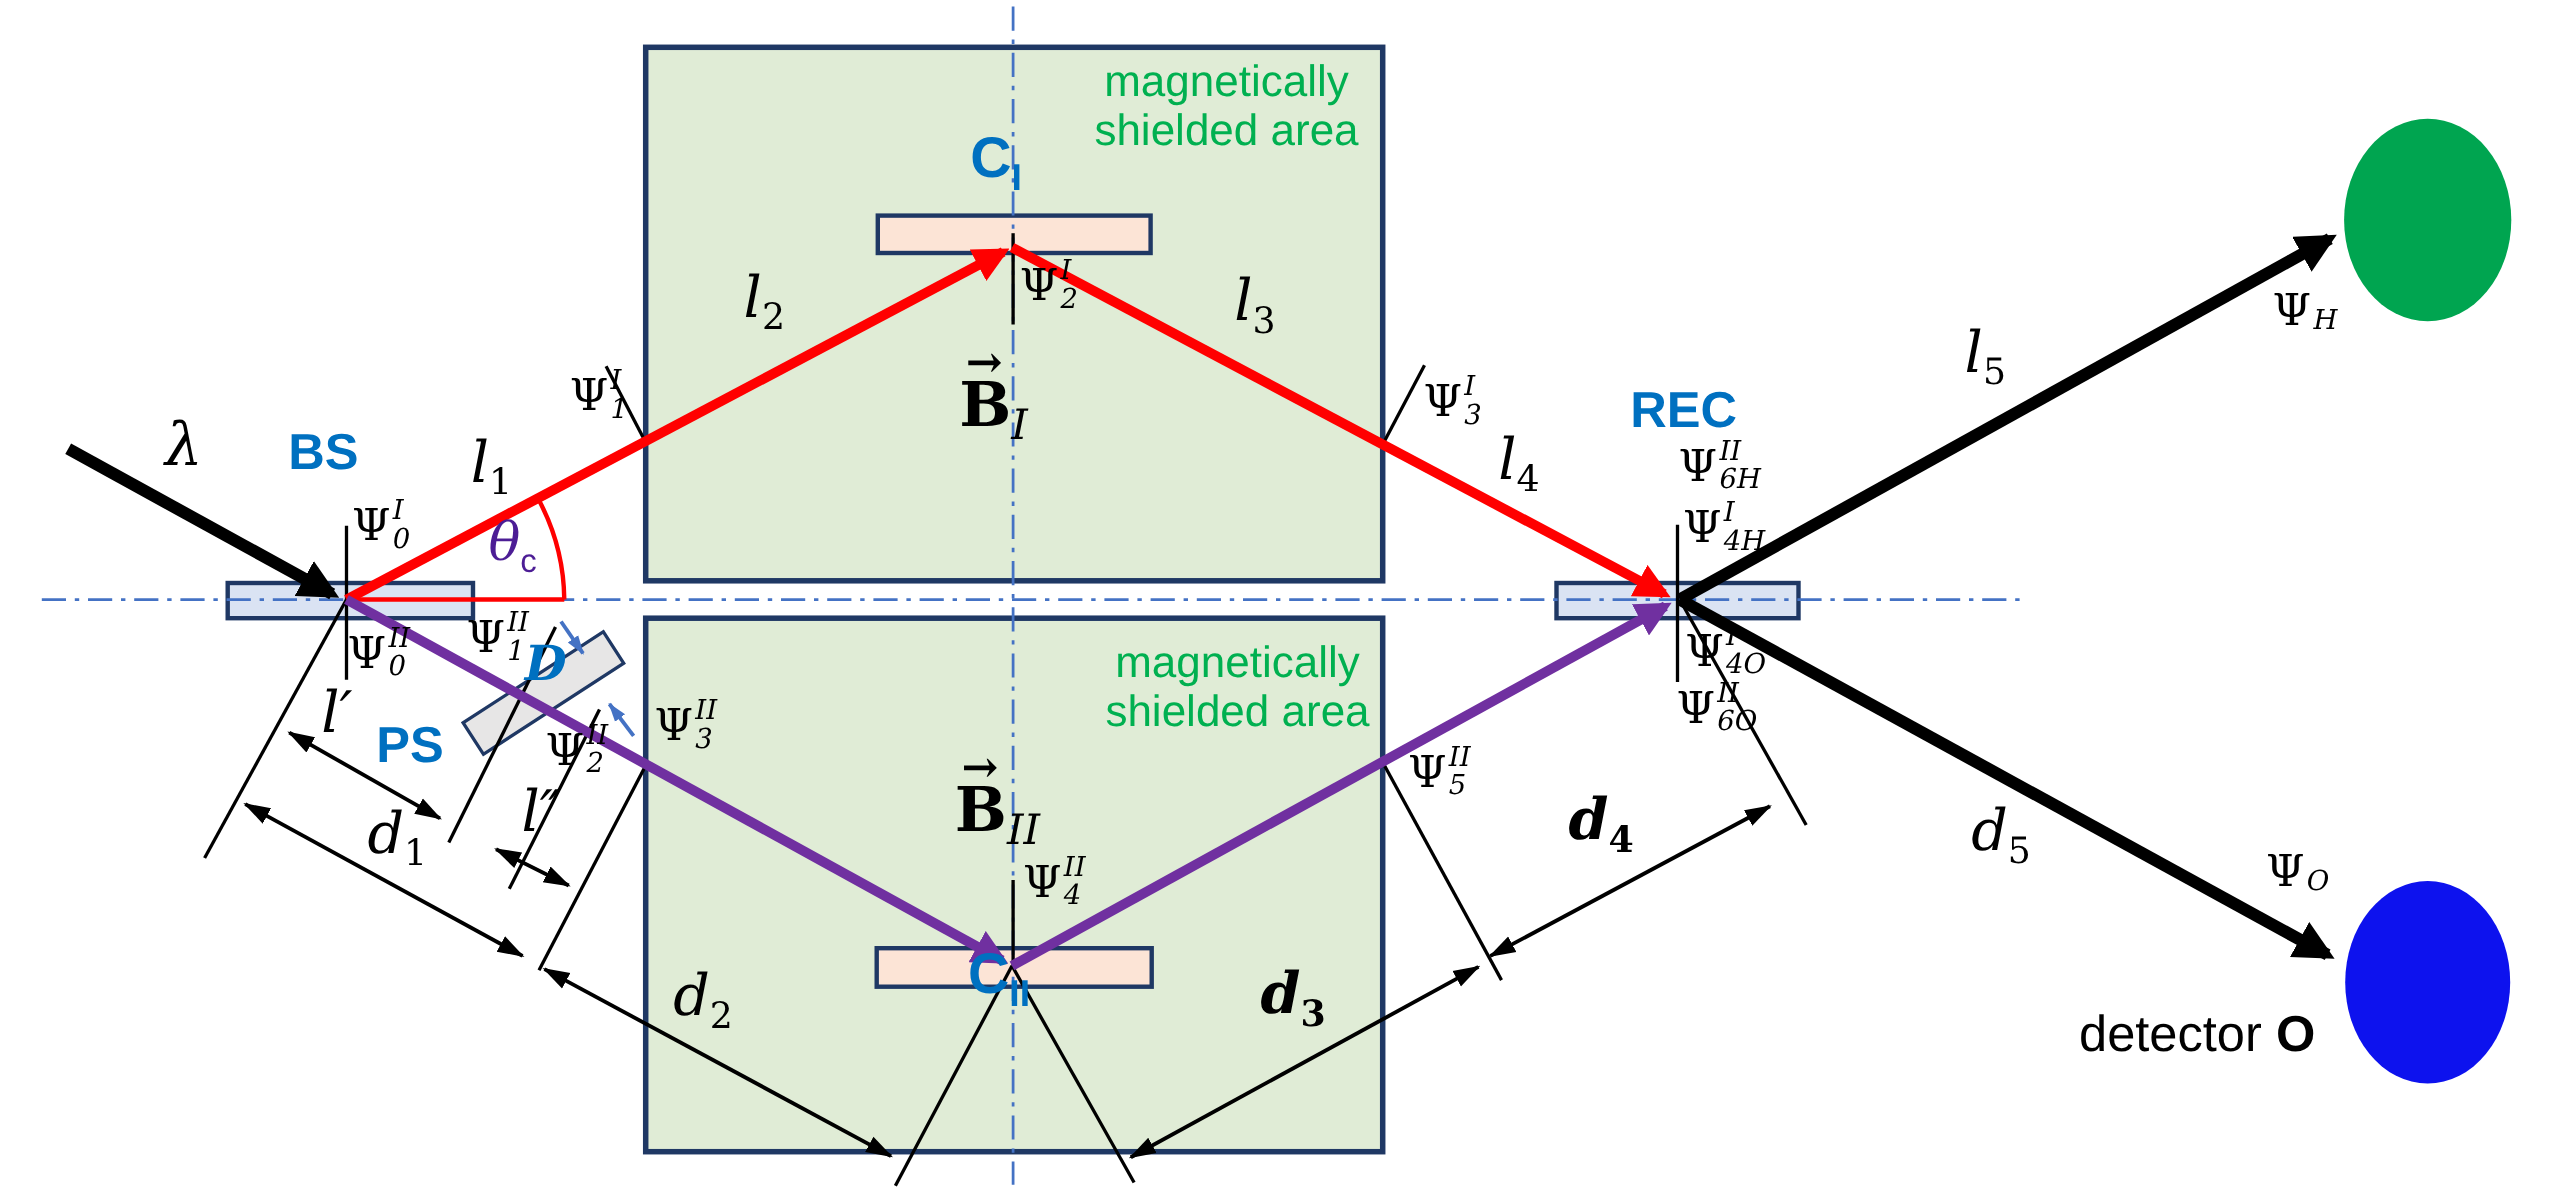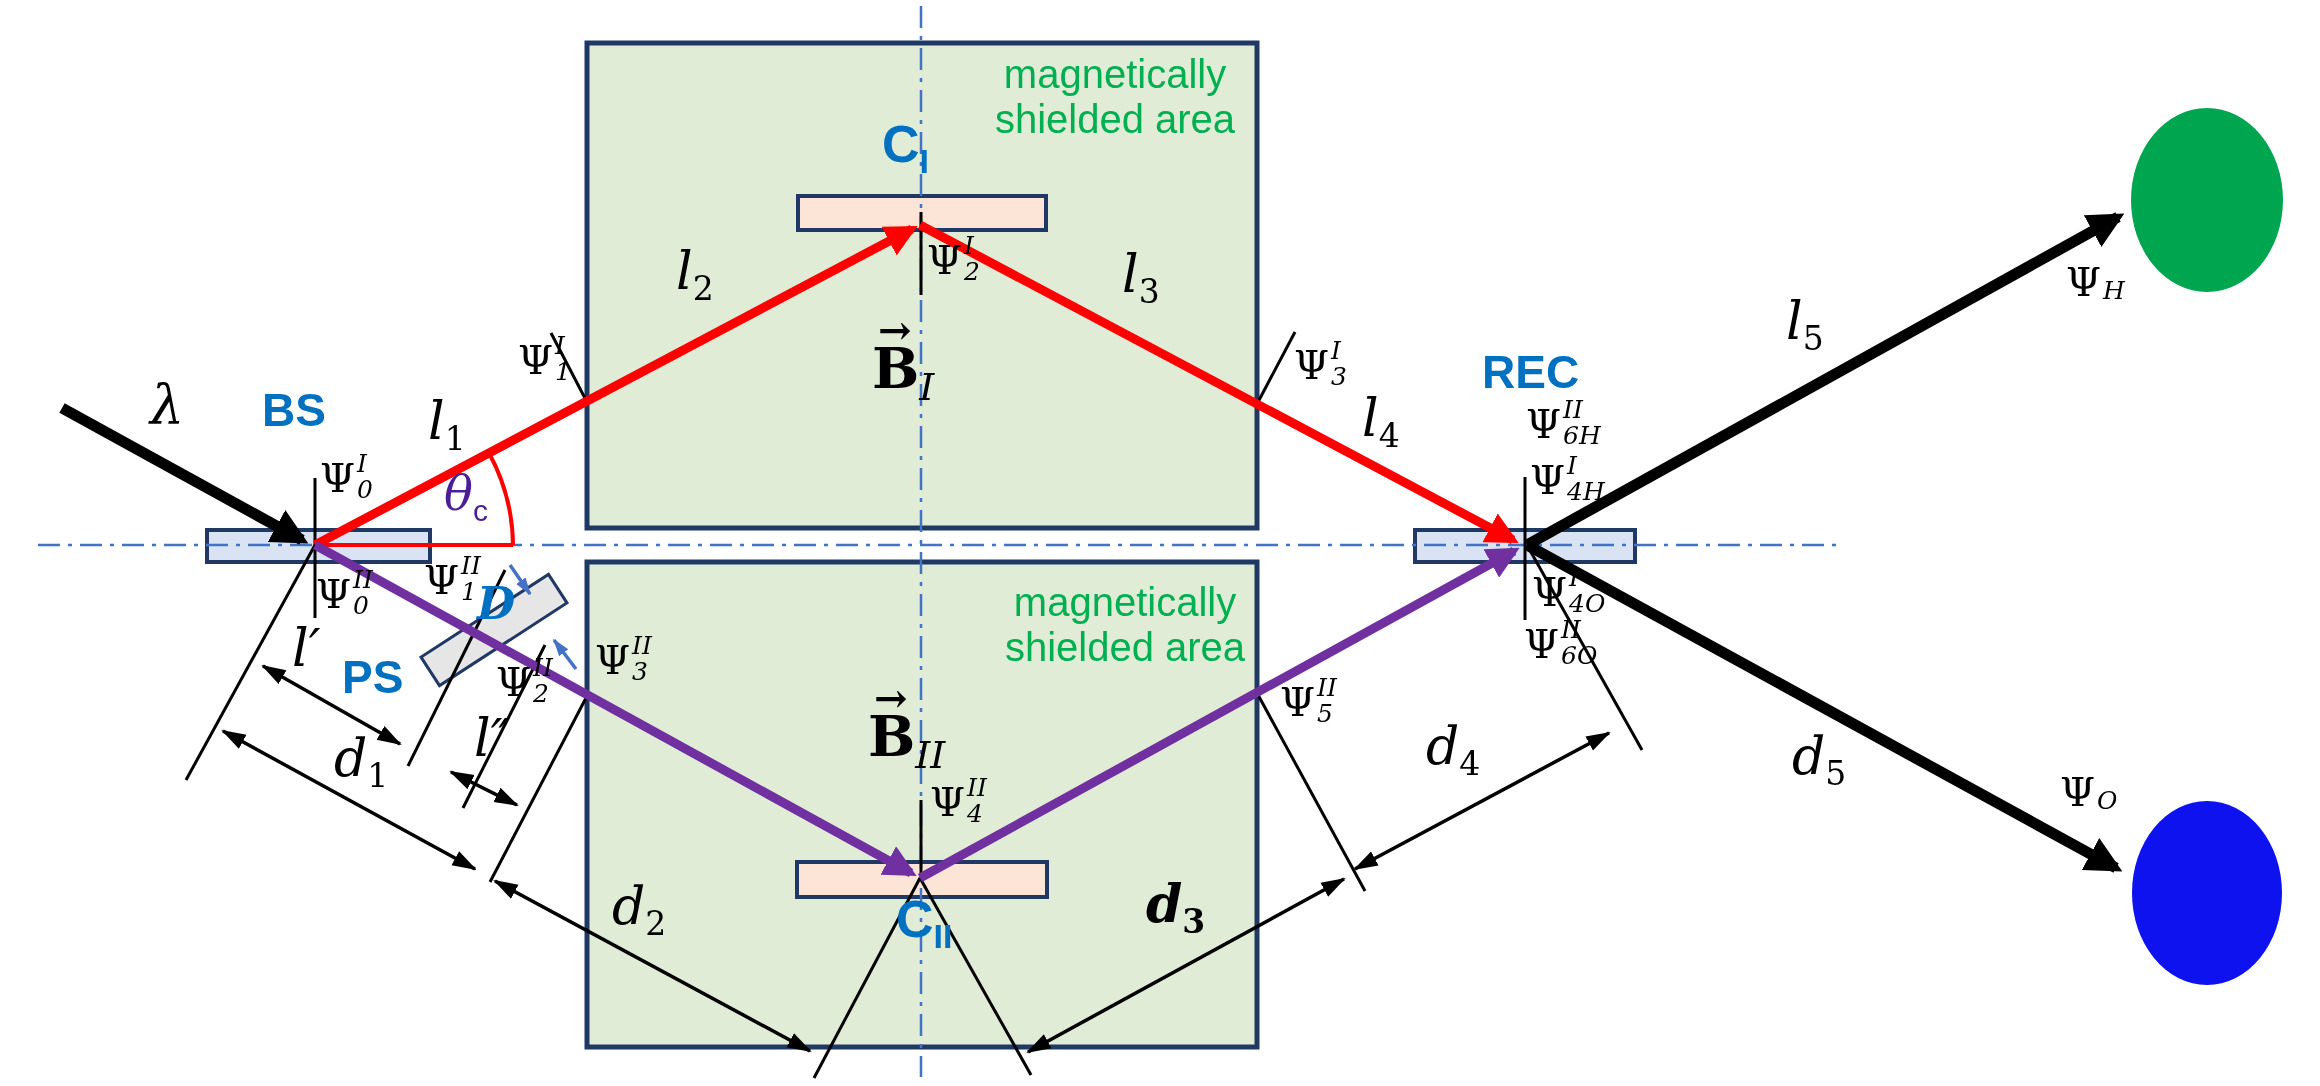--- a/index.html
+++ b/index.html
@@ -119,21 +119,21 @@
 <div class="lbl node" style="left:262px;top:383px;">BS</div>
 
 <div class="lbl node" style="left:342px;top:650px;">PS</div>
 
 <div class="lbl node" style="left:1482px;top:345px;">REC</div>
 
 <div class="lbl clabel" style="left:882px;top:118px;">
   <span>C</span><sub>I</sub>
 </div>
 
-<div class="lbl clabel" style="left:880px;top:893px;margin-left:16px;">
+<div class="lbl clabel" style="left:880px;top:860px;">
   <span>C</span><sub>II</sub>
 </div>
 
 <div class="lbl bvec" style="left:872px;top:340px;">
   <span class="ar">→</span>
   <span>B</span><sub>I</sub>
 </div>
 
 <div class="lbl bvec" style="left:868px;top:652px;">
   <span class="ar">→</span>
@@ -150,20 +150,23 @@
   <div>magnetically</div>
   <div>shielded area</div>
 </div>
 
 <div class="lbl shield" style="left:960px;top:580px;">
   <div>magnetically</div>
   <div>shielded area</div>
 </div>
 
 
+<div class="lbl det" style="left:1890px;top:912px;">
+  <span>detector </span><b>O</b>
+</div>
 
 <div class="lbl math" style="left:428px;top:395px;">
   <span>l</span><sub>1</sub>
 </div>
 <div class="lbl math" style="left:676px;top:245px;">
   <span>l</span><sub>2</sub>
 </div>
 <div class="lbl math" style="left:1122px;top:248px;">
   <span>l</span><sub>3</sub>
 </div>
@@ -178,21 +181,21 @@
 
 <div class="lbl math" style="left:334px;top:732px;">
   <span>d</span><sub>1</sub>
 </div>
 <div class="lbl math" style="left:612px;top:880px;text-align:center;">
   <span>d</span><sub>2</sub>
 </div>
 <div class="lbl math" style="left:1146px;top:878px;font-weight:bold;">
   <span>d</span><sub>3</sub>
 </div>
-<div class="lbl math" style="left:1426px;top:720px;">
+<div class="lbl math" style="left:1426px;top:720px;font-weight:bold;">
   <span>d</span><sub>4</sub>
 </div>
 <div class="lbl math" style="left:1792px;top:730px;">
   <span>d</span><sub>5</sub>
 </div>
 
 <div class="lbl psi" style="left:320px;top:458px;">
   <span>Ψ</span>
   <span class="stk">
         <span>I</span>

